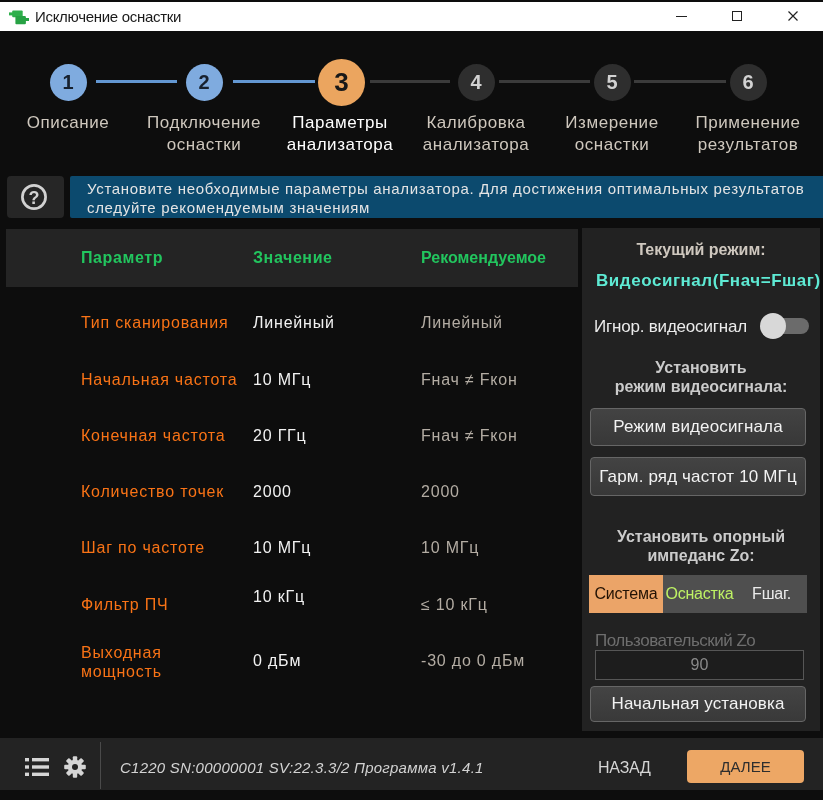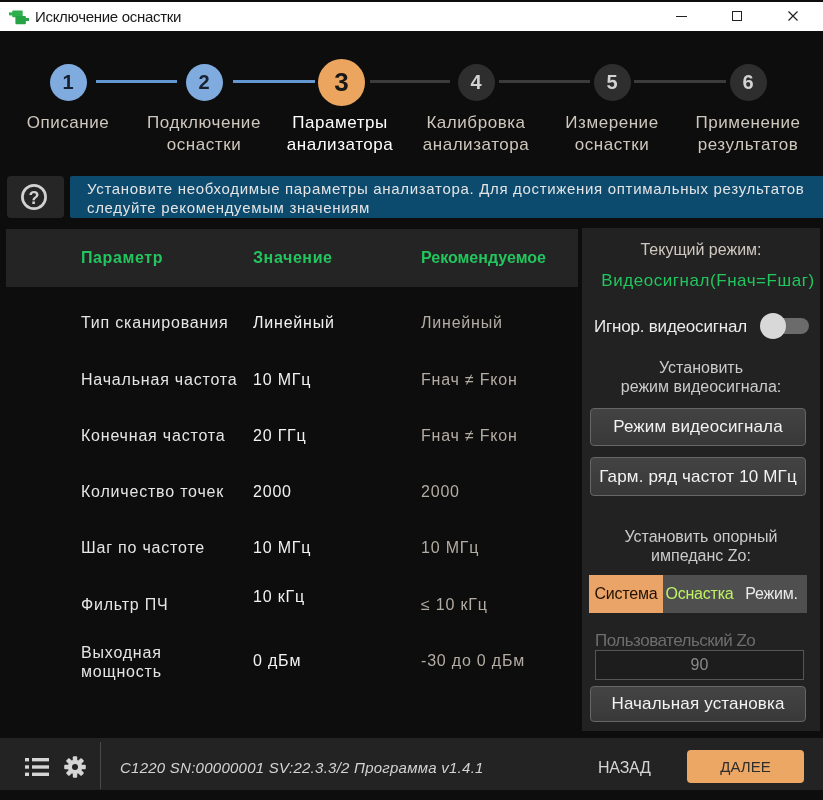--- a/index.html
+++ b/index.html
@@ -27,27 +27,27 @@
   .slabel.on { color:#ffffff; }
 
   
   #helpbtn { left:7px; top:176px; width:57px; height:42px; background:#262626; border-radius:4px; }
   #helptext { left:70px; top:176px; width:757px; height:42px; background:#0c4a6e; border-radius:2px;
       color:#e4e4e4; font-size:15px; line-height:19px; padding:3px 0 0 17px; letter-spacing:0.68px; }
 
   
   #thead { left:6px; top:229px; width:572px; height:58px; background:#242424; }
   .th { top:249px; font-weight:bold; font-size:16px; color:#22c55e; letter-spacing:0.6px; }
-  .cell1 { left:81px; color:#e5e5e5; font-size:16px; letter-spacing:0.8px; }
+  .cell1 { left:81px; color:#f97316; font-size:16px; letter-spacing:0.8px; }
   .cell2 { left:253px; color:#f2f2f2; font-size:16px; letter-spacing:0.8px; }
   .cell3 { left:421px; color:#b3aca3; font-size:16px; letter-spacing:0.8px; }
 
   
   #rpanel { left:582px; top:228px; width:238px; height:503px; background:#222222; }
-  .ctr { width:238px; text-align:center; }
+  .ctr { width:238px; text-align:center;font-weight:bold; }
   .rbtn { left:590px; width:216px; background:linear-gradient(#434343,#383838); border:1px solid #666666;
      border-radius:4px; color:#f2f2f2; font-size:17px; text-align:center; letter-spacing:0.15px; }
 
   .seg { top:575px; height:38px; font-size:16px; line-height:38px; text-align:center; letter-spacing:-0.2px; }
 
   
   #footer { left:0; top:738px; width:823px; height:52px; background:#232323; }
 </style>
 </head>
 <body>
@@ -128,37 +128,37 @@
   <div class="abs cell1" style="top:596px;">Фильтр ПЧ</div>
   <div class="abs cell2" style="top:588px;">10 кГц</div>
   <div class="abs cell3" style="top:596px;">≤ 10 кГц</div>
 
   <div class="abs cell1" style="top:643px;line-height:19px;">Выходная<br>мощность</div>
   <div class="abs cell2" style="top:652px;">0 дБм</div>
   <div class="abs cell3" style="top:652px;">-30 до 0 дБм</div>
 
   <div class="abs" id="rpanel"></div>
   <div class="abs ctr" style="left:582px;top:241px;font-size:16px;color:#cfc8bf;">Текущий режим:</div>
-  <div class="abs ctr" style="left:582px;top:271px;font-size:17px;font-weight:normal;color:#22c55e;letter-spacing:0.55px;padding-left:14px;">Видеосигнал(Fнач=Fшаг)</div>
+  <div class="abs ctr" style="left:582px;top:271px;font-size:17px;font-weight:bold;color:#5eead4;letter-spacing:0.55px;padding-left:14px;">Видеосигнал(Fнач=Fшаг)</div>
 
   <div class="abs" style="left:594px;top:317px;font-size:17px;color:#ebebeb;letter-spacing:-0.2px;">Игнор. видеосигнал</div>
   <div class="abs" style="left:763px;top:318px;width:46px;height:16px;background:#6b6b6b;border-radius:8px;"></div>
   <div class="abs" style="left:760px;top:313px;width:26px;height:26px;background:#d8d8d8;border-radius:50%;"></div>
 
   <div class="abs ctr" style="left:582px;top:358px;font-size:16px;line-height:19px;color:#cbcbcb;">Установить<br>режим видеосигнала:</div>
 
   <div class="abs rbtn" style="top:408px;height:38px;line-height:36px;">Режим видеосигнала</div>
   <div class="abs rbtn" style="top:457px;height:39px;line-height:37px;">Гарм. ряд частот 10 МГц</div>
 
   <div class="abs ctr" style="left:582px;top:527px;font-size:16px;line-height:19px;color:#cbcbcb;">Установить опорный<br>импеданс Zo:</div>
 
   <div class="abs" style="left:589px;top:575px;width:218px;height:38px;background:#4f4f4f;"></div>
   <div class="abs seg" style="left:589px;width:74px;background:#eba468;color:#221204;">Система</div>
   <div class="abs seg" style="left:663px;width:73px;color:#bef264;">Оснастка</div>
-  <div class="abs seg" style="left:736px;width:71px;color:#ebebeb;">Режим.</div>
+  <div class="abs seg" style="left:736px;width:71px;color:#ebebeb;">Fшаг.</div>
 
   <div class="abs" style="left:595px;top:631px;font-size:17px;color:#6e6e6e;letter-spacing:-0.5px;">Пользовательский Zo</div>
   <div class="abs" style="left:595px;top:650px;width:209px;height:30px;border:1px solid #565656;background:#1d1d1d;color:#8a8a8a;font-size:16px;line-height:28px;text-align:center;">90</div>
 
   <div class="abs rbtn" style="top:686px;height:36px;line-height:34px;background:linear-gradient(#444,#393939);">Начальная установка</div>
 
   <div class="abs" id="footer"></div>
   <svg class="abs" style="left:25px;top:757px" width="24" height="20" viewBox="0 0 24 20">
     <rect x="0" y="1" width="4" height="3.4" fill="#d5d5d5"></rect>
       <rect x="7" y="1" width="17" height="3.4" fill="#d5d5d5"></rect>

